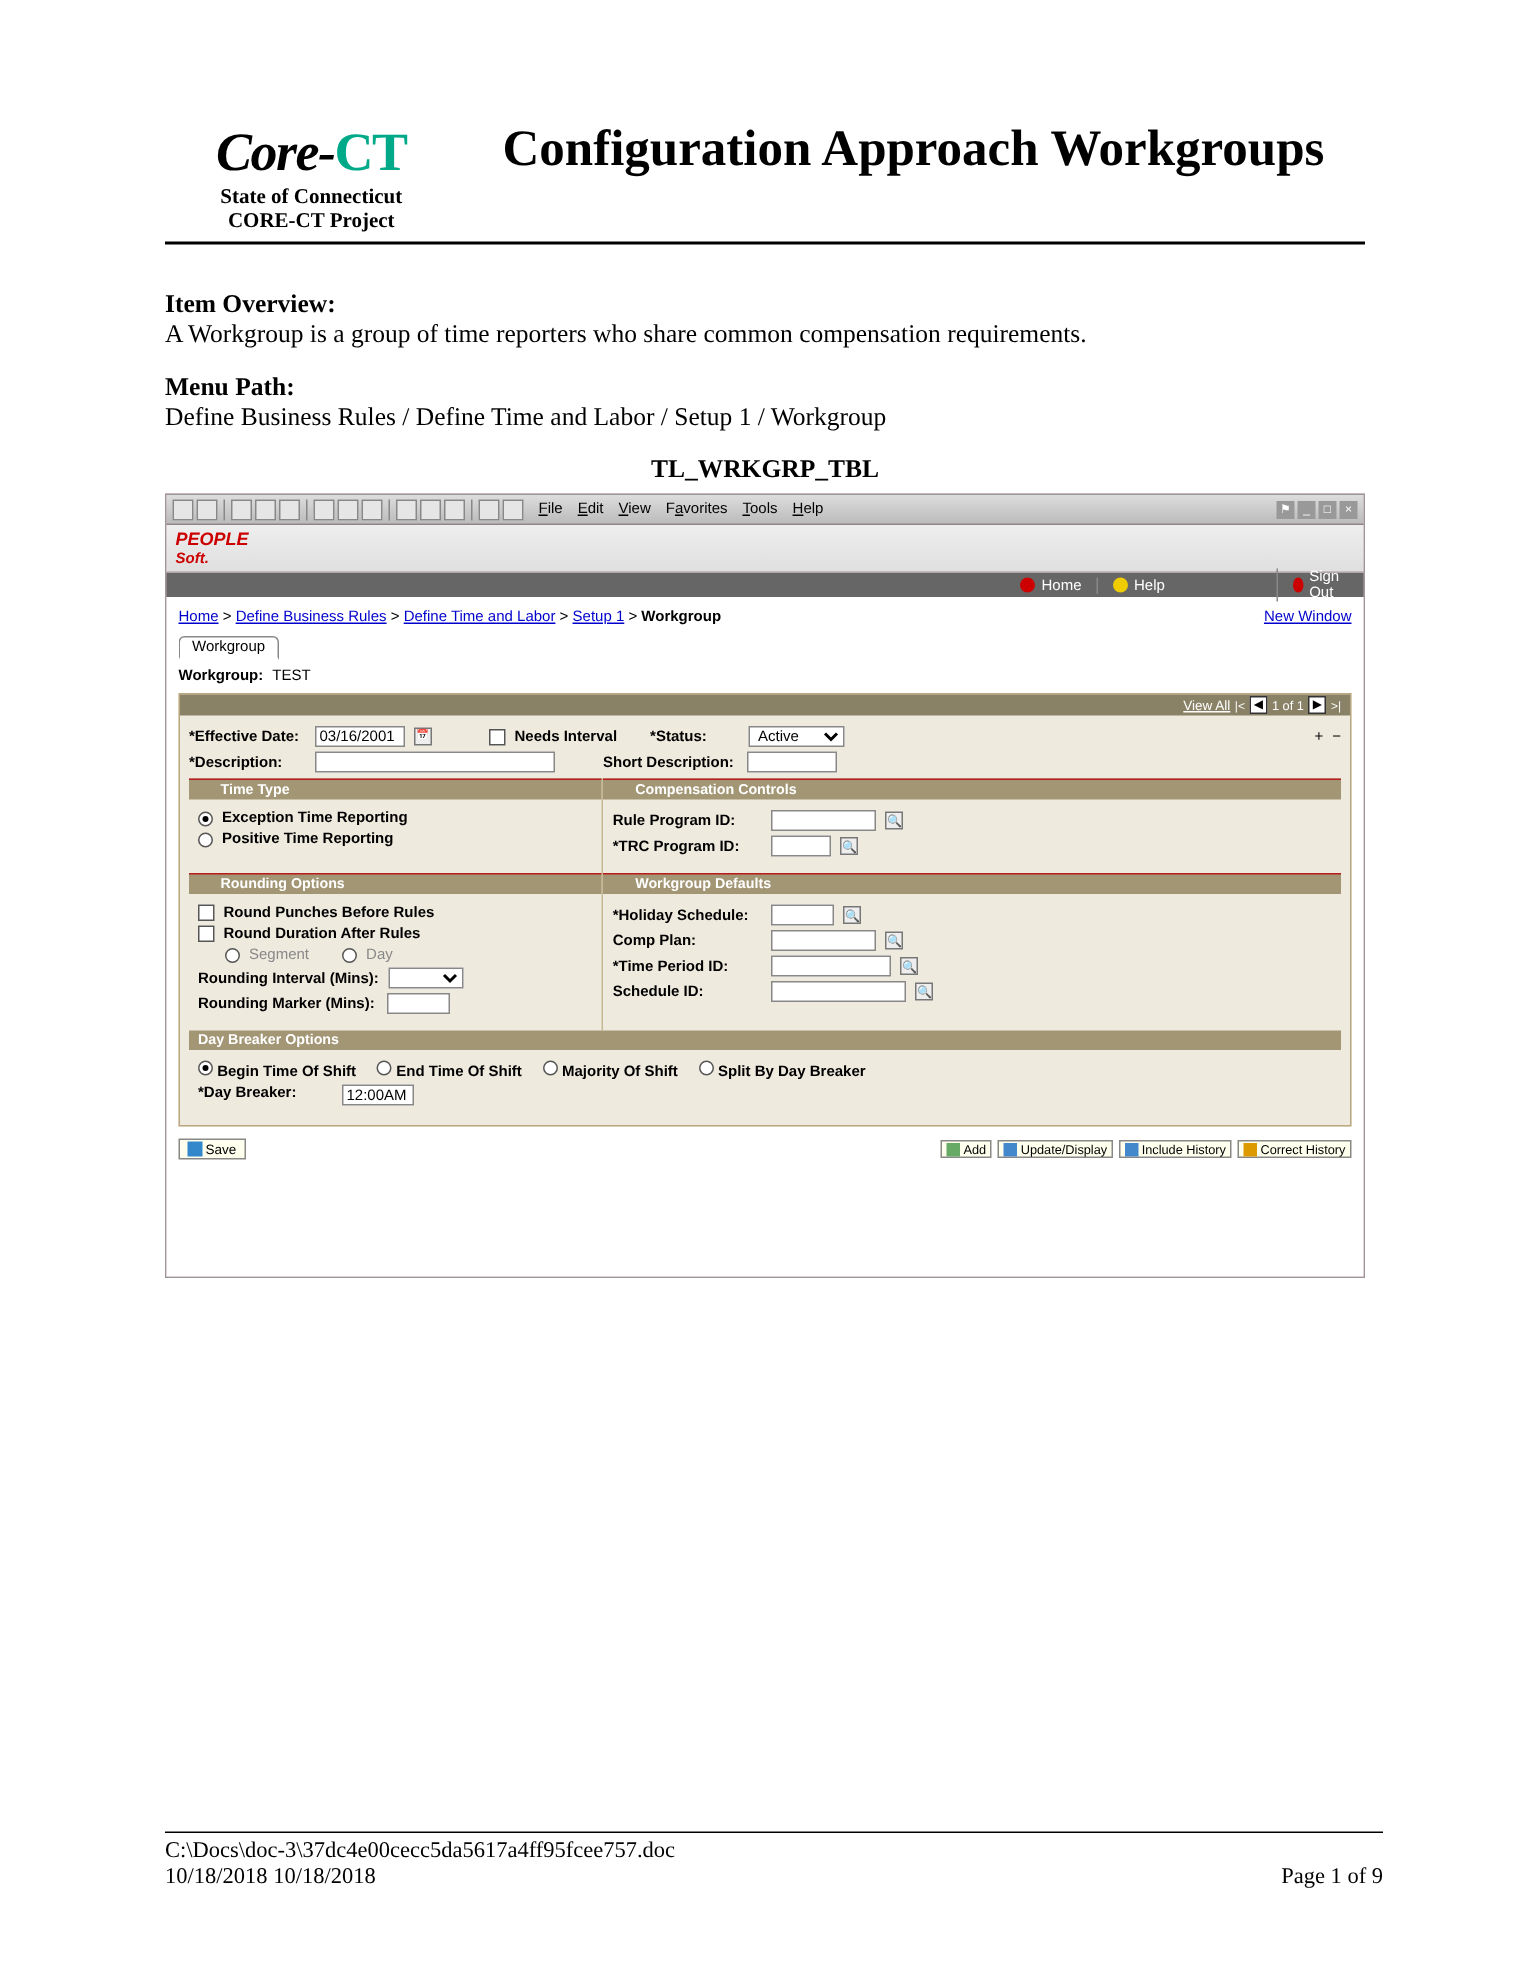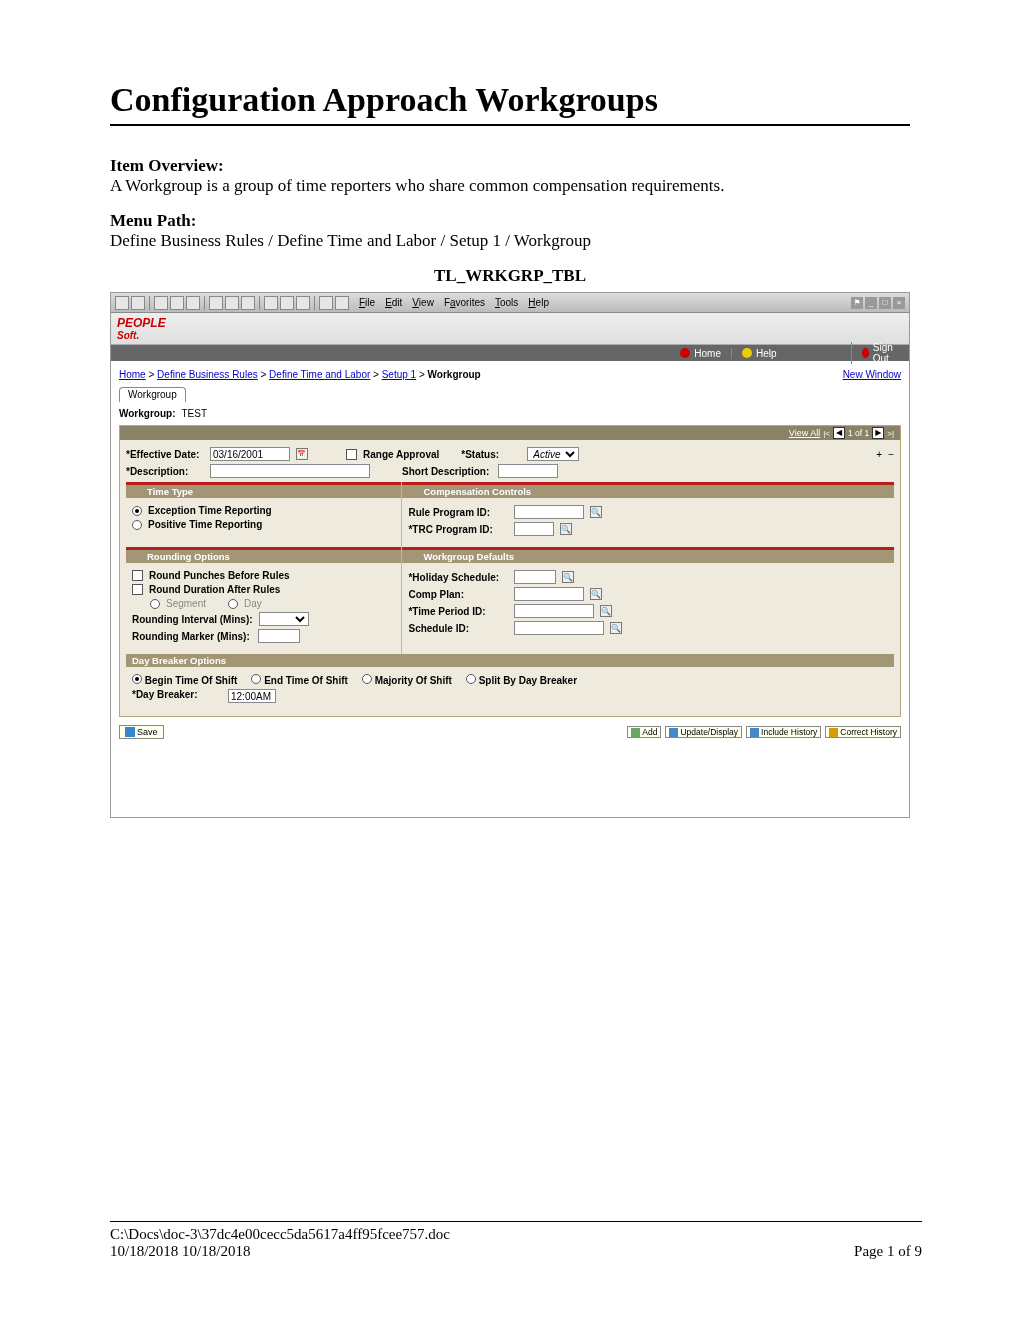--- a/index.html
+++ b/index.html
@@ -56,40 +56,47 @@
     .cal-icon { width: 12px; height: 12px; border: 1px solid #777; background: #eee; display: inline-block; font-size: 7px; text-align: center; line-height: 10px; }
     .chk { width: 11px; height: 11px; border: 1px solid #555; display: inline-block; background: #fff; }
     .rad { width: 10px; height: 10px; border: 1px solid #555; border-radius: 50%; display: inline-block; background: #fff; position: relative; }
     .rad.on::after { content: ""; width: 4px; height: 4px; background: #000; border-radius: 50%; position: absolute; top: 2px; left: 2px; }
     .sel { border: 1px solid #888; font-size: 10px; height: 14px; background: #fff; padding: 0 1px; }
     .mag { width: 12px; height: 12px; border: 1px solid #777; background: #eee; display: inline-flex; align-items: center; justify-content: center; font-size: 8px; }
     .sub-hdr { background: #a29675; color: #fff; font-size: 9.5px; padding: 1px 6px; font-weight: bold; }
     .two-col { display: flex; gap: 0; }
     .col { flex: 1; border-right: 1px solid #c5b893; }
     .col:last-child { border-right: none; }
-    .col .sub-hdr { border-top: 3px solid #b91c1c; padding-left: 21px; }
+    .col .sub-hdr { border-top: 1px solid #b91c1c; padding-left: 21px; }
     .col-body { padding: 4px 6px 8px 6px; }
     .btn-row { display: flex; align-items: center; gap: 4px; margin-top: 8px; font-size: 9px; }
     .btn-save { border: 1px solid #888; background: #ffe; padding: 1px 5px; display: inline-flex; align-items: center; gap: 2px; font-size: 9px; }
     .btn-small { border: 1px solid #888; background: #ffe; padding: 0 3px; display: inline-flex; align-items: center; gap: 2px; font-size: 8.5px; }
     .btn-small .ic { width: 9px; height: 9px; background: #6a6; display: inline-block; }
     .btn-small .ic.blue { background: #48c; }
     .btn-small .ic.or { background: #d90; }
     .spacer { flex: 1; }
     .footer { position: absolute; bottom: 60px; left: 110px; right: 98px; }
     .hr2 { border: none; border-top: 1px solid #000; margin-bottom: 4px; }
     .footer-row { display: flex; justify-content: space-between; font-size: 15px; }
     .daybreak-box { border: 1px solid #a29675; display: inline-block; }
     .daybreak-box .col-body { padding: 2px 10px; }
   </style>
 </head>
 <body>
 
 <div class="page">
   <div class="header-row">
+    <div class="logo-block">
+      <div class="logo-img">
+        <span>Core-</span><span class="ct">CT</span>
+      </div>
+      <div class="logo-sub">State of Connecticut</div>
+      <div class="logo-sub2">CORE-CT Project</div>
+    </div>
     <div class="title-block">Configuration Approach Workgroups</div>
   </div>
   <hr class="hr1">
 
   <div class="section-h">Item Overview:</div>
   <div class="section-p">A Workgroup is a group of time reporters who share common compensation requirements.</div>
 
   <div class="section-h">Menu Path:</div>
   <div class="section-p">Define Business Rules / Define Time and Labor / Setup 1 / Workgroup</div>
 
@@ -175,28 +182,28 @@
             <span style="color:#fff;font-size:8px;">|&lt;</span>
             <span class="nav-btn">◀</span>
             <span style="color:#fff;font-size:8.5px;">1 of 1</span>
             <span class="nav-btn">▶</span>
             <span style="color:#fff;font-size:8px;">&gt;|</span>
           </div>
         </div>
         <div class="panel-body">
           <div class="row">
             <span class="lbl">*Effective Date:</span>
-            <input class="inp" style="width: 80px;" value="03/16/2001">
+            <input class="inp" style="width: 60px;" value="03/16/2001">
             <span class="cal-icon">📅</span>
             <span style="width:26px;"></span>
             <span class="chk"></span>
-            <span style="font-weight:bold;">Range Approval</span>
+            <span style="font-weight:bold;">Needs Interval</span>
             <span style="width:10px;"></span>
             <span class="lbl sm">*Status:</span>
-            <select class="sel" style="width:52px;font-style:italic;"><option>Active</option></select>
+            <select class="sel" style="width:64px;"><option>Active</option></select>
             <span class="spacer"></span>
             <span class="pm">+</span>
             <span class="pm">−</span>
           </div>
           <div class="row">
             <span class="lbl">*Description:</span>
             <input class="inp" style="width: 160px;">
             <span style="width:20px;"></span>
             <span class="lbl" style="min-width:90px;">Short Description:</span>
             <input class="inp" style="width: 60px;">

